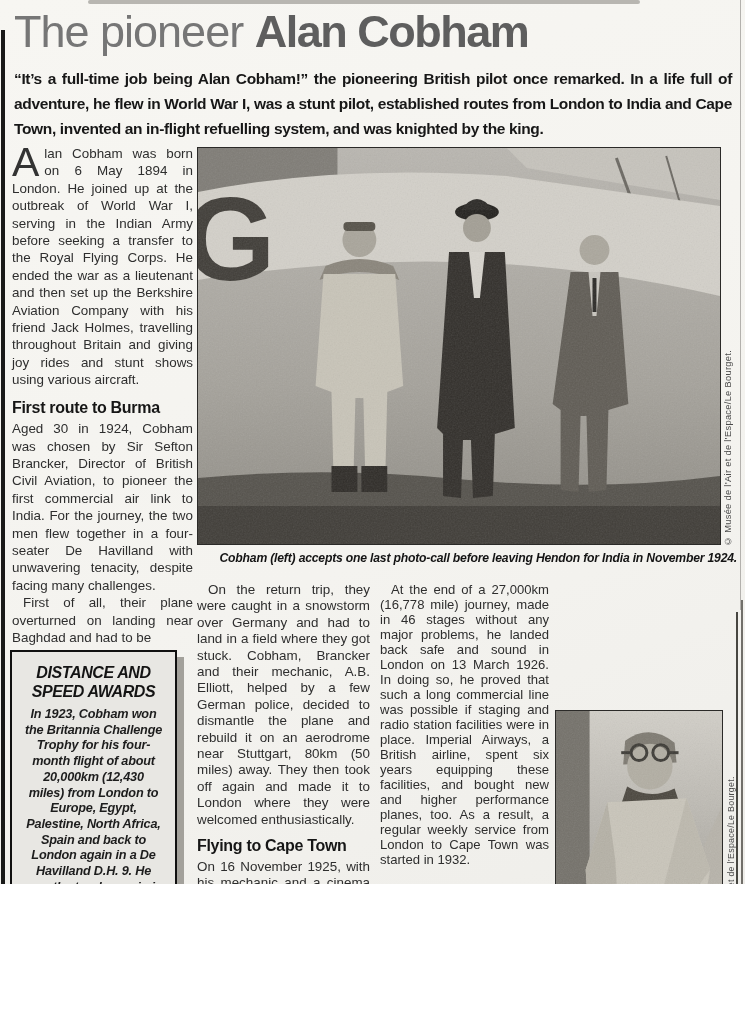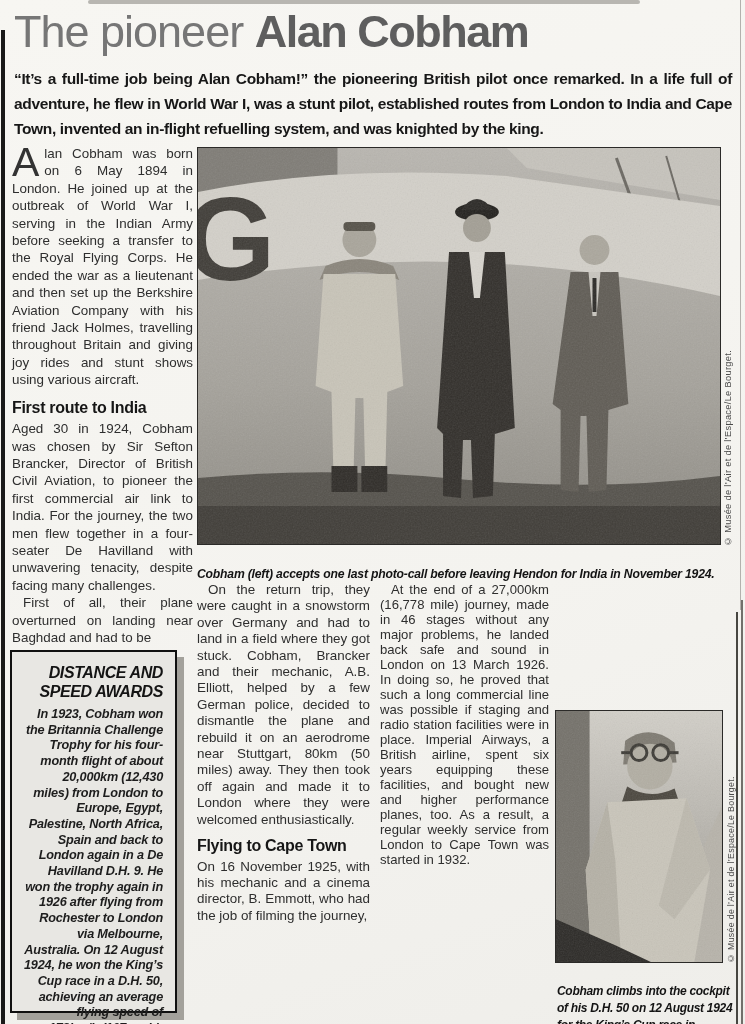--- a/index.html
+++ b/index.html
@@ -1,18 +1,18 @@
 <!DOCTYPE html>
 <html><head>
 <meta charset="utf-8">
 <style>
   html,body{margin:0;padding:0;}
   .page{
     position:relative;
-    width:745px;height:1024px;
+    width:745px;height:884px;
     background:linear-gradient(160deg,#f7f6f2 0%,#f4f3ef 60%,#efeeea 100%);
     font-family:"Liberation Sans",sans-serif;
     overflow:hidden;
     color:#2b2b2b;
   }
   
   .scan-top{position:absolute;left:88px;top:0;width:552px;height:4px;background:#b8b6b1;border-radius:2px;}
   .scan-left{position:absolute;left:1px;top:30px;width:4px;height:994px;background:#191918;}
   .scan-right-light{position:absolute;left:740px;top:0;width:1px;height:610px;background:#b3b1ad;}
   .scan-right-d1{position:absolute;left:736px;top:612px;width:2px;height:412px;background:#474641;}
@@ -42,31 +42,31 @@
   .col3{left:380px;top:582px;width:169px;line-height:15px;font-size:13.1px;}
   .col3 .lead-gap{padding-top:6px;}
   .col4{left:561px;top:582px;width:172px;line-height:16.4px;}
 
   .award-box{
     position:absolute;left:10px;top:650px;width:167px;height:363px;
     box-sizing:border-box;
     background:#e8e7e3;border:2px solid #101010;
     box-shadow:7px 7px 0 #a3a19b;
     padding:11px 12px;
-    text-align:right;
+    text-align:center;
   }
   .award-box .hd{font-style:italic;font-weight:800;font-size:16px;line-height:19px;letter-spacing:-0.4px;color:#141414;margin:0 0 6px 0;}
   .award-box .bd{font-style:italic;font-weight:bold;font-size:12.7px;line-height:15.7px;letter-spacing:-0.2px;color:#1d1d1d;margin:0;}
 
   .photo{position:absolute;border:1px solid #2b2a28;box-sizing:border-box;background:#9a978f;}
   .photo-main{left:197px;top:147px;width:524px;height:398px;}
   .photo-cockpit{left:555px;top:710px;width:168px;height:253px;}
   .photo svg{display:block;width:100%;height:100%;}
 
-  .caption{font-style:italic;font-weight:bold;color:#141414;text-align:left;margin-top:16px;}
+  .caption{font-style:italic;font-weight:bold;color:#141414;text-align:right;}
   .caption-main{position:absolute;left:197px;top:551px;width:540px;font-size:12.2px;letter-spacing:-0.2px;white-space:nowrap;}
   .caption-cockpit{position:absolute;left:557px;top:967px;width:184px;font-size:12px;line-height:17px;letter-spacing:-0.3px;}
 
   .vcredit{
     position:absolute;writing-mode:vertical-rl;transform:rotate(180deg);
     font-size:9.3px;color:#4a4a4a;letter-spacing:0.3px;white-space:nowrap;
   }
   .vcredit-main{left:723px;top:150px;height:396px;}
   .vcredit-cockpit{left:726px;top:735px;height:228px;font-size:8.8px;}
 </style>
@@ -82,21 +82,21 @@
   <div class="scan-right-d2"></div>
 
   <div class="title">
     <span class="light">The pioneer </span><span class="bold">Alan Cobham</span>
   </div>
 
   <div class="intro">“It’s a full-time job being Alan Cobham!” the pioneering British pilot once remarked. In a life full of adventure, he flew in World War I, was a stunt pilot, established routes from London to India and Cape Town, invented an in-flight refuelling system, and was knighted by the king.</div>
 
   <div class="col col1">
     <p><span class="dropcap">A</span><span>lan Cobham was born on 6 May 1894 in London. He joined up at the outbreak of World War I, serving in the Indian Army before seeking a transfer to the Royal Flying Corps. He ended the war as a lieutenant and then set up the Berkshire Aviation Company with his friend Jack Holmes, travelling throughout Britain and giving joy rides and stunt shows using various aircraft.</span></p>
-    <div class="sec-h">First route to India</div>
+    <div class="sec-h">First route to Burma</div>
     <p>Aged 30 in 1924, Cobham was chosen by Sir Sefton Brancker, Director of British Civil Aviation, to pioneer the first commercial air link to India. For the journey, the two men flew together in a four-seater De Havilland with unwavering tenacity, despite facing many challenges.</p>
     <p class="indent">First of all, their plane overturned on landing near Baghdad and had to be</p>
   </div>
 
   <div class="award-box">
     <p class="hd">DISTANCE AND SPEED AWARDS</p>
     <p class="bd">In 1923, Cobham won the Britannia Challenge Trophy for his four-month flight of about 20,000km (12,430 miles) from London to Europe, Egypt, Palestine, North Africa, Spain and back to London again in a De Havilland D.H. 9. He won the trophy again in 1926 after flying from Rochester to London via Melbourne, Australia. On 12 August 1924, he won the King’s Cup race in a D.H. 50, achieving an average flying speed of 172km/h (107 mph).</p>
   </div>
 
   <div class="photo photo-main">

